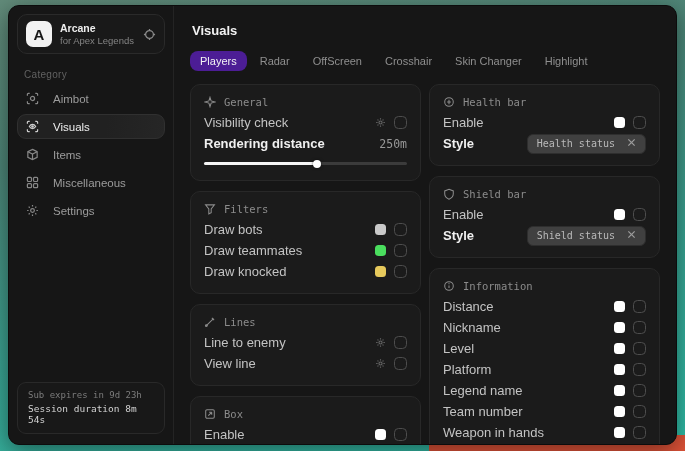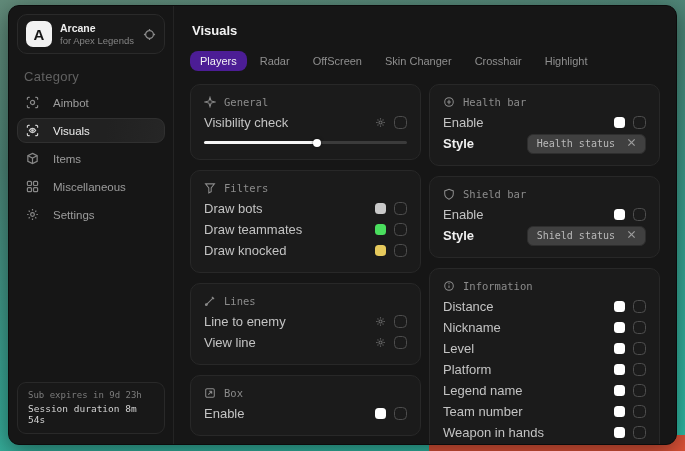--- a/index.html
+++ b/index.html
@@ -31,21 +31,21 @@
   }
   .logo {
     width:26px; height:26px; border-radius:7px; background:#f2f2f2;
     color:#161616; font-weight:bold; font-size:15px;
     display:flex; align-items:center; justify-content:center; flex:0 0 26px;
   }
   .brand-text { display:flex; flex-direction:column; gap:1px; min-width:0; }
   .brand-name { color:#ededed; font-size:10.5px; font-weight:bold; }
   .brand-sub { color:#848484; font-size:9.5px; }
   .brand-action { margin-left:auto; color:#8a8a8a; display:flex; cursor:pointer; }
-  .cat-label { color:#616161; font-size:13px; margin:15px 7px 6px; letter-spacing:.3px; }
+  .cat-label { color:#616161; font-size:10px; margin:15px 7px 6px; letter-spacing:.3px; }
   .nav { display:flex; flex-direction:column; gap:3px; }
   .nav-item {
     display:flex; align-items:center; gap:14px; padding:5px 8px; height:25px;
     color:#9c9c9c; font-size:11.5px; border:1px solid transparent; border-radius:9px;
     cursor:pointer;
   }
   .nav-item.selected {
     background:linear-gradient(100deg,#212121 60%,#262626 100%);
     border-color:#303030; color:#ededed;
   }
@@ -186,22 +186,22 @@
     </div>
   </div>
 
   <div class="main">
     <div class="page-title">Visuals</div>
 
     <div class="tabs">
       <div class="tab active">Players</div>
       <div class="tab">Radar</div>
       <div class="tab">OffScreen</div>
+      <div class="tab">Crosshair</div>
       <div class="tab">Skin Changer</div>
-      <div class="tab">Crosshair</div>
       <div class="tab">Highlight</div>
     </div>
 
     <div class="cols">
 
       <div class="col">
 
         <div class="card">
           <div class="card-head">
             <span class="cico">
@@ -214,20 +214,26 @@
           <div class="row">
             <span class="row-label">Visibility check</span>
             <span class="controls">
               <span class="mini-gear">
                 <svg width="11" height="11" viewBox="0 0 14 14" fill="none" stroke="currentColor" stroke-width="1.4">
                   <circle cx="7" cy="7" r="2"></circle>
                     <path d="M7 1.5v1.8M7 10.7v1.8M1.5 7h1.8M10.7 7h1.8M3.2 3.2l1.2 1.2M9.6 9.6l1.2 1.2M10.8 3.2 9.6 4.4M4.4 9.6 3.2 10.8"></path>
                 </svg>
               </span>
               <span class="checkbox"></span>
+            </span>
+          </div>
+          <div class="row">
+            <span class="row-label bright">Rendering distance</span>
+            <span class="controls">
+              <span class="value">250m</span>
             </span>
           </div>
           <div class="slider">
             <span class="slider-fill" style="width: 55%;"></span>
             <span class="slider-thumb" style="left: 55%;"></span>
           </div>
         </div>
 
         <div class="card">
           <div class="card-head">

